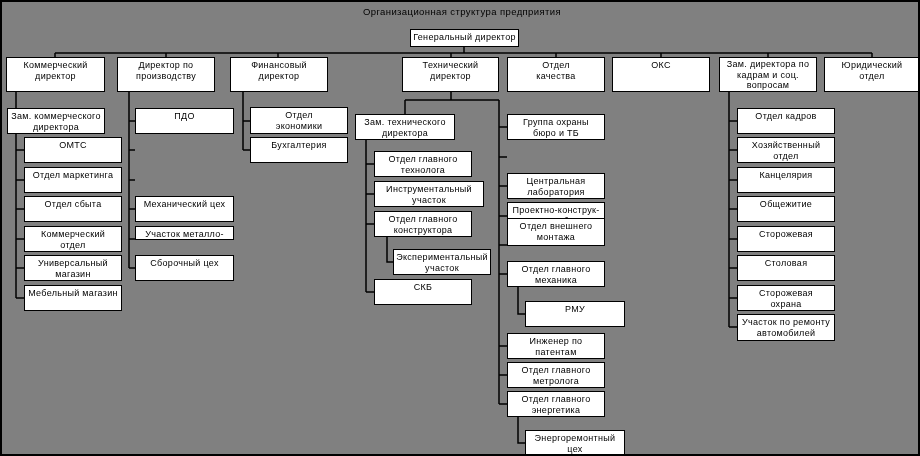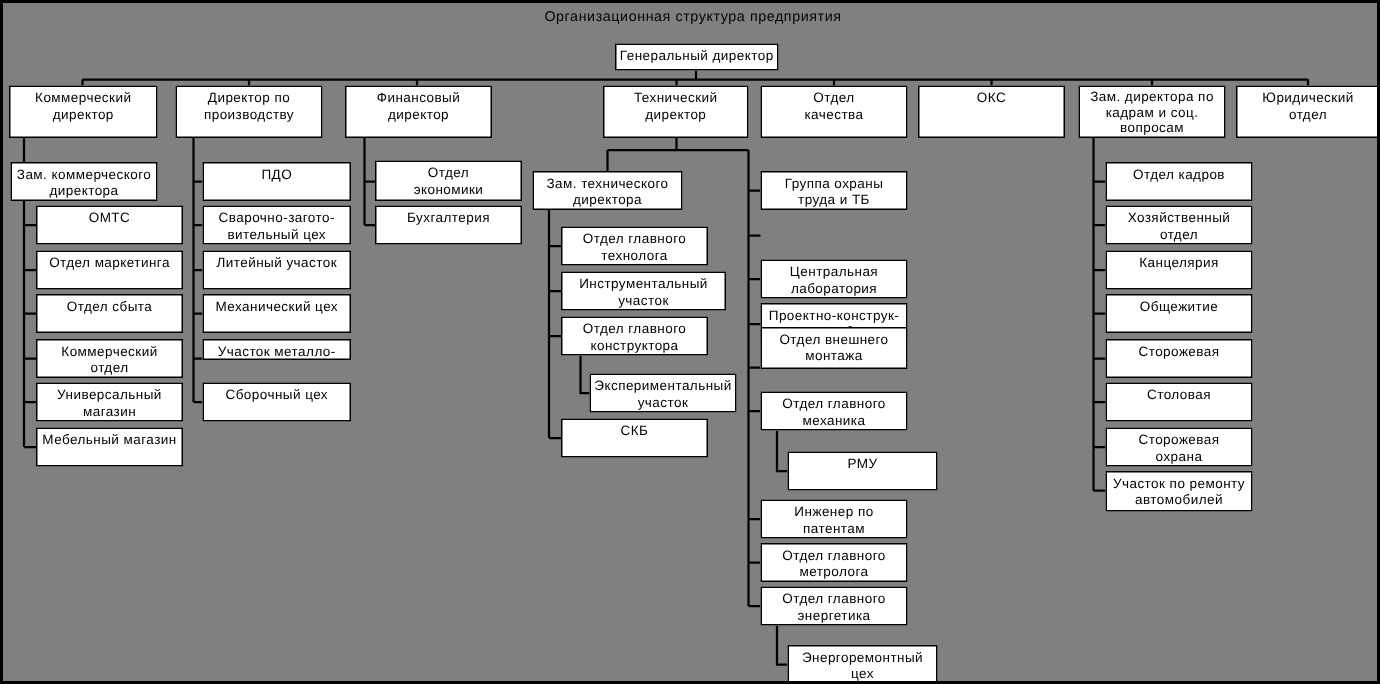--- a/index.html
+++ b/index.html
@@ -79,23 +79,20 @@
   <div class="box" style="left:22px;top:165px;width:98px;height:26px">Отдел маркетинга</div>
   <div class="box" style="left:22px;top:135px;width:98px;height:26px">ОМТС</div>
   <div class="box" style="left:22px;top:194px;width:98px;height:26px">Отдел сбыта</div>
   <div class="box" style="left:22px;top:224px;width:98px;height:26px">Коммерческий
 отдел</div>
   <div class="box" style="left:22px;top:253px;width:98px;height:26px">Универсальный
 магазин</div>
   <div class="box" style="left:133px;top:106px;width:99px;height:26px">ПДО</div>
 
   <div class="box" style="left:22px;top:283px;width:98px;height:26px">Мебельный магазин</div>
-  <div class="box" style="left:133px;top:135px;width:99px;height:26px">Сварочно-загото-
-вительный цех</div>
-  <div class="box" style="left:133px;top:165px;width:99px;height:26px">Литейный участок</div>
   <div class="box" style="left:133px;top:194px;width:99px;height:26px">Механический цех</div>
   <div class="box" style="left:133px;top:224px;width:99px;height:14px">Участок металло-
 покрытий</div>
   <div class="box" style="left:133px;top:253px;width:99px;height:26px">Сборочный цех</div>
 
   <div class="box" style="left:248px;top:105px;width:98px;height:27px">Отдел
 экономики</div>
   <div class="box" style="left:248px;top:135px;width:98px;height:26px">Бухгалтерия</div>
 
   <div class="box" style="left:353px;top:112px;width:100px;height:26px">Зам. технического
@@ -104,21 +101,21 @@
 технолога</div>
   <div class="box" style="left:372px;top:179px;width:110px;height:26px">Инструментальный
 участок</div>
   <div class="box" style="left:372px;top:209px;width:98px;height:26px">Отдел главного
 конструктора</div>
   <div class="box" style="left:391px;top:247px;width:98px;height:26px">Экспериментальный
 участок</div>
   <div class="box" style="left:372px;top:277px;width:98px;height:26px">СКБ</div>
 
   <div class="box" style="left:505px;top:112px;width:98px;height:26px">Группа охраны
-труда и ТБ</div>
+бюро и ТБ</div>
   <div class="box" style="left:505px;top:171px;width:98px;height:26px">Центральная
 лаборатория</div>
   <div class="box" style="left:505px;top:200px;width:98px;height:27px">Проектно-конструк-
 торское бюро</div>
   <div class="box" style="left:505px;top:216px;width:98px;height:28px">Отдел внешнего
 монтажа</div>
   <div class="box" style="left:505px;top:259px;width:98px;height:26px">Отдел главного
 механика</div>
   <div class="box" style="left:523px;top:299px;width:100px;height:26px">РМУ</div>
   <div class="box" style="left:505px;top:331px;width:98px;height:26px">Инженер по

